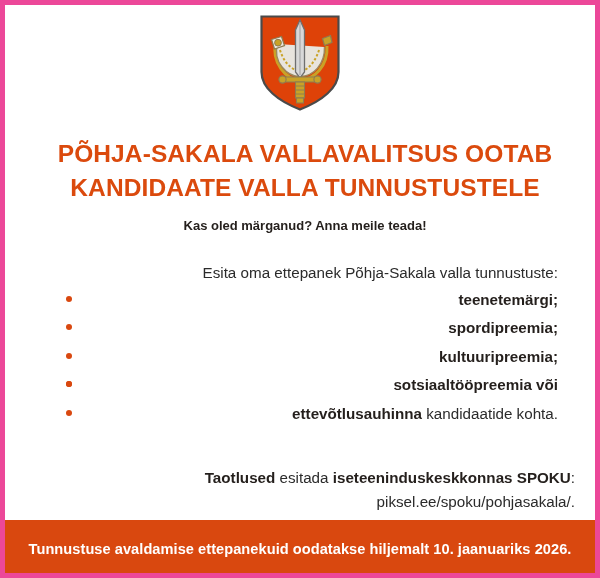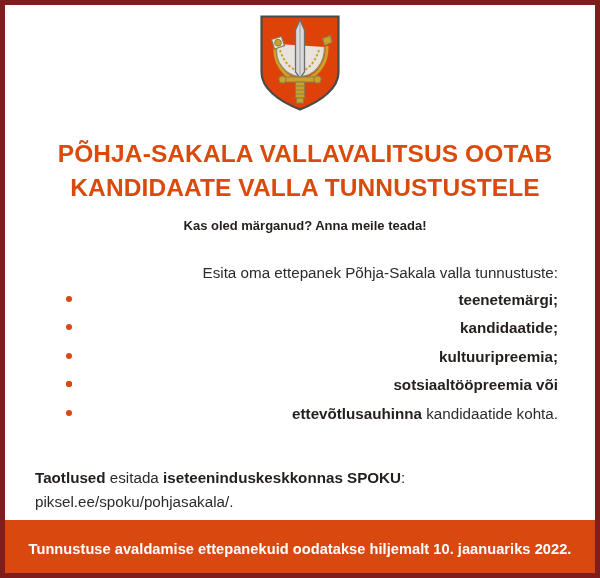--- a/index.html
+++ b/index.html
@@ -9,21 +9,21 @@
   }
   body {
     font-family: "Liberation Sans", "DejaVu Sans", sans-serif;
   }
   .poster {
     position: relative;
     width: 600px;
     height: 578px;
     box-sizing: border-box;
     background: #ffffff;
-    border: 5px solid #7f1d1d;
+    border: 5px solid #ec4899;
     overflow: hidden;
   }
 
   
   .emblem-wrap {
     position: absolute;
     top: 9px;
     left: 0;
     width: 100%;
     height: 104px;
@@ -106,21 +106,21 @@
     font-weight: normal;
     color: #2b2b2b;
   }
 
   
   .apply-note {
     position: absolute;
     top: 461px;
     left: 30px;
     width: 540px;
-    text-align: left;
+    text-align: right;
     color: #2b2b2b;
     font-size: 15.2px;
     line-height: 1.6;
   }
   .apply-note .b { font-weight: bold; color: #241f1c; }
   .apply-url { display: block; }
 
   
   .footer-bar {
     position: absolute;
@@ -189,21 +189,21 @@
   <div class="body-block">
     <div class="intro-line">Esita oma ettepanek Põhja-Sakala valla tunnustuste:</div>
 
     <ul class="award-list">
       <li>
         <span class="bullet"></span>
         <span class="li-strong">teenetemärgi;</span><span class="li-rest"></span>
       </li>
       <li>
         <span class="bullet"></span>
-        <span class="li-strong">kandidaatide;</span><span class="li-rest"></span>
+        <span class="li-strong">spordipreemia;</span><span class="li-rest"></span>
       </li>
       <li>
         <span class="bullet"></span>
         <span class="li-strong">kultuuripreemia;</span><span class="li-rest"></span>
       </li>
       <li>
         <span class="bullet"></span>
         <span class="li-rest"></span>
       </li>
       <li>
@@ -216,16 +216,16 @@
       </li>
     </ul>
   </div>
 
   <div class="apply-note">
     <span class="b">Taotlused</span><span> esitada </span><span class="b">iseteeninduskeskkonnas SPOKU</span><span>:</span>
     <span class="apply-url">piksel.ee/spoku/pohjasakala/.</span>
   </div>
 
   <div class="footer-bar">
-    <span class="footer-text">Tunnustuse avaldamise ettepanekuid oodatakse hiljemalt 10. jaanuariks 2022.</span>
+    <span class="footer-text">Tunnustuse avaldamise ettepanekuid oodatakse hiljemalt 10. jaanuariks 2026.</span>
   </div>
 
 </div>
 
 </body></html>

